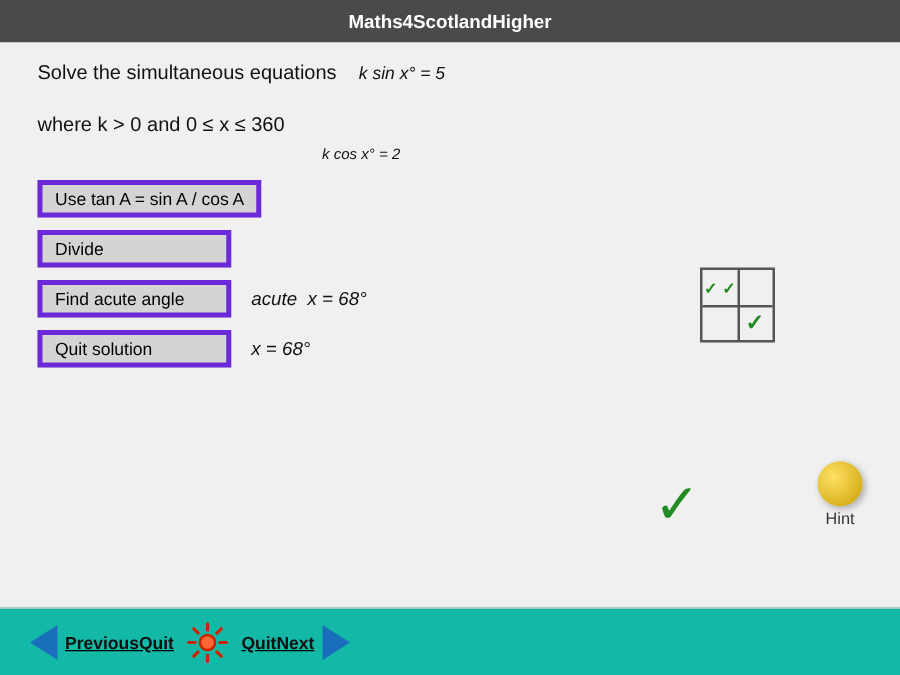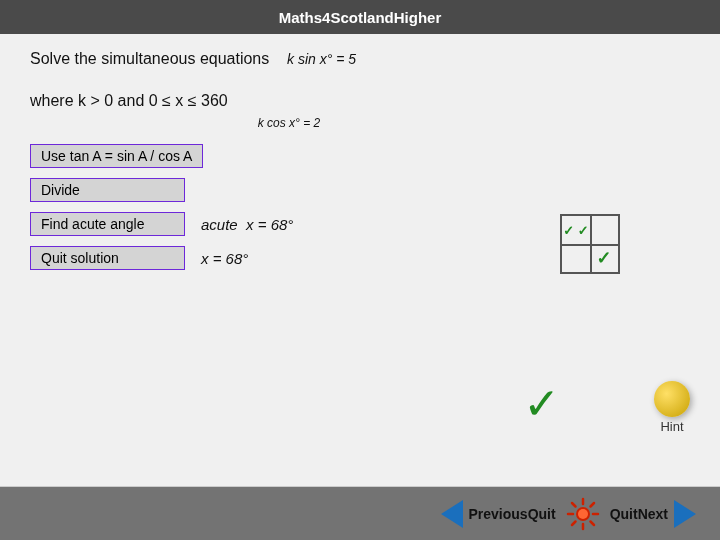--- a/index.html
+++ b/index.html
@@ -58,21 +58,21 @@
     
     .step-row {
       display: flex;
       align-items: center;
       margin-bottom: 10px;
       gap: 16px;
     }
 
     .step-label {
       background: #d4d4d4;
-      border: 1px solid #6d28d9;
+      border: 4px solid #6d28d9;
       padding: 3px 10px;
       font-size: 14px;
       min-width: 155px;
       display: inline-block;
     }
 
     .step-formula {
       font-style: italic;
       font-size: 15px;
       color: #111;
@@ -132,21 +132,21 @@
       font-size: 18px;
       color: #228B22;
       font-weight: bold;
       z-index: 1;
     }
 
     
     .hint-area {
       position: absolute;
       right: 30px;
-      bottom: 52px;
+      bottom: 64px;
     }
     .hint-ball {
       width: 36px;
       height: 36px;
       border-radius: 50%;
       background: radial-gradient(circle at 35% 35%, #ffe066, #c8a000);
       box-shadow: 2px 2px 6px rgba(0,0,0,0.3);
     }
     .hint-label {
       font-size: 13px;
@@ -155,26 +155,27 @@
       margin-top: 2px;
     }
 
     
     .footer {
       position: absolute;
       bottom: 0;
       left: 0;
       right: 0;
       height: 54px;
-      background: #737373;
+      background: #14b8a6;
       border-top: 1px solid #ccc;
       display: flex;
       align-items: center;
-      justify-content: flex-end;
+      justify-content: flex-start;
       padding: 0 24px;
+      text-decoration: underline;
     }
 
     .nav-btn {
       display: flex;
       align-items: center;
       gap: 6px;
       cursor: pointer;
       font-size: 14px;
       font-weight: bold;
       color: #111;

